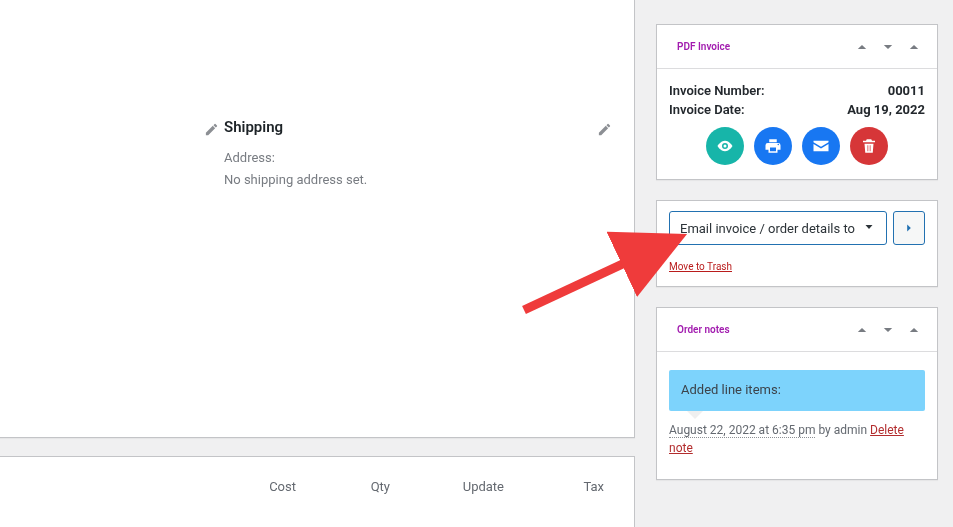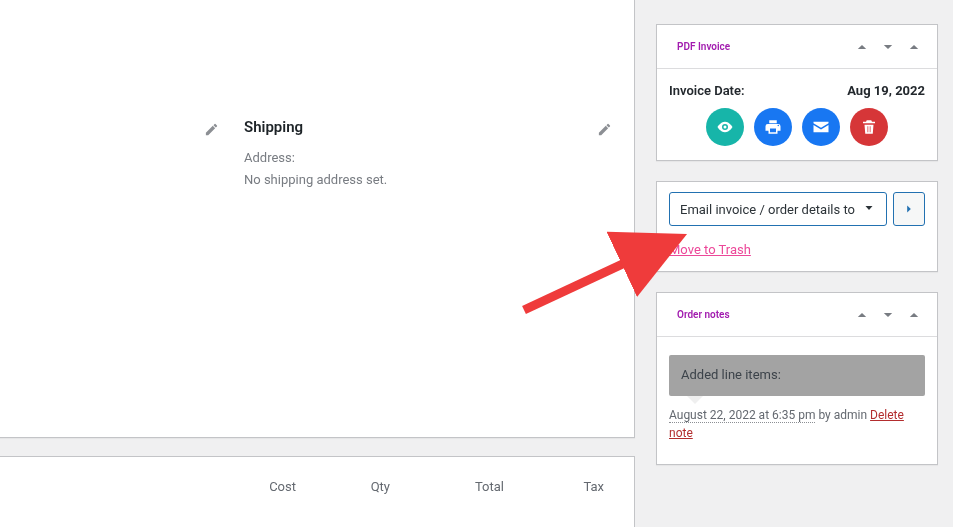--- a/index.html
+++ b/index.html
@@ -25,21 +25,21 @@
     background:#fff;
     border:1px solid #c3c4c7;
     border-top:none;
     border-left:none;
     box-shadow:0 1px 1px rgba(0,0,0,.04);
     height:438px;
     position:relative;
   }
   .ship-col {
     position:absolute;
-    left:244px; top:118px;
+    left:224px; top:118px;
     width:380px;
   }
   .ship-col h3{
     font-size:15px; font-weight:600; color:#1d2327; margin:0 0 14px;
   }
   .ship-col .addr-label{ color:#787c82; }
   .ship-col .addr-none { color:#787c82; margin-top:7px;}
   .edit-pencil {
     position:absolute; width:26px; height:26px;
     display:flex;align-items:center;justify-content:center;
@@ -110,29 +110,29 @@
     cursor:pointer; background:#fff;text-align:center;
   }
   .oa-caret{color:#2c3338;}
   .oa-go{
     width:32px;height:34px;border:1px solid #2271b1;border-radius:3px;
     background:#f6f7f7; display:flex;align-items:center;justify-content:center;
     color:#2271b1; cursor:pointer;
   }
   .oa-go svg{width:12px;height:12px;}
   .oa-foot{ display:flex; justify-content:space-between; align-items:center; margin-top:16px;}
-  .trash-link{ color:#ec4899; text-decoration:underline; cursor:pointer; font-size:13px;}
+  .trash-link{ color:#b91c1c; text-decoration:underline; cursor:pointer; font-size:10px;}
   .btn-primary{
     background:#2271b1; color:#fff; border:none; border-radius:3px;
     height:32px; padding:0 14px; font-size:13px; cursor:pointer;
   }
 
   
   .note{
-    background:#a3a3a3; border-radius:2px; padding:12px 12px 14px; margin:8px 0 4px;
+    background:#7dd3fc; border-radius:2px; padding:12px 12px 14px; margin:8px 0 4px;
     position:relative; font-size:13px; color:#3c434a;
   }
   .note::after{
     content:""; position:absolute; left:18px; bottom:-8px;
     border:8px solid transparent; border-top-color:#efefef; border-bottom:none;
   }
   .note-meta{ font-size:12px; color:#646970; margin:10px 0 8px; line-height:1.5;}
   .note-meta .ts{ border-bottom:1px dotted #8c8f94; cursor:help;}
   .note-meta .del{ color:#b32d2e; text-decoration:underline; cursor:pointer;}
 
@@ -158,21 +158,21 @@
       <h3>Shipping</h3>
       <div class="addr-label">Address:</div>
       <div class="addr-none">No shipping address set.</div>
     </div>
   </div>
 
   <div class="items-box">
     <div class="items-head">
       <span class="col-cost">Cost</span>
       <span class="col-qty">Qty</span>
-      <span class="col-total">Total</span>
+      <span class="col-total">Update</span>
       <span class="col-tax">Tax</span>
     </div>
   </div>
 </div>
 
 <div class="sidebar">
 
   <div class="postbox">
     <div class="postbox-header">
       <h2>PDF Invoice</h2>
@@ -188,20 +188,24 @@
             </svg>
           </span>
         <span class="handle-btn">
             <svg viewBox="0 0 20 20" fill="currentColor">
               <path d="M4 13l6-6 6 6H4z"></path>
             </svg>
           </span>
       </div>
     </div>
     <div class="postbox-inside">
+      <div class="inv-row">
+        <span class="k">Invoice Number:</span>
+        <span class="v">00011</span>
+      </div>
       <div class="inv-row">
         <span class="k">Invoice Date:</span>
         <span class="v">Aug 19, 2022</span>
       </div>
       <div class="inv-acts">
         <div class="inv-act c-teal">
           <svg viewBox="0 0 24 24" fill="currentColor">
               <path d="M12 5C6 5 2 12 2 12s4 7 10 7 10-7 10-7-4-7-10-7zm0 11a4 4 0 1 1 0-8 4 4 0 0 1 0 8zm0-6a2 2 0 1 0 0 4 2 2 0 0 0 0-4z"></path>
             </svg>
         </div>

